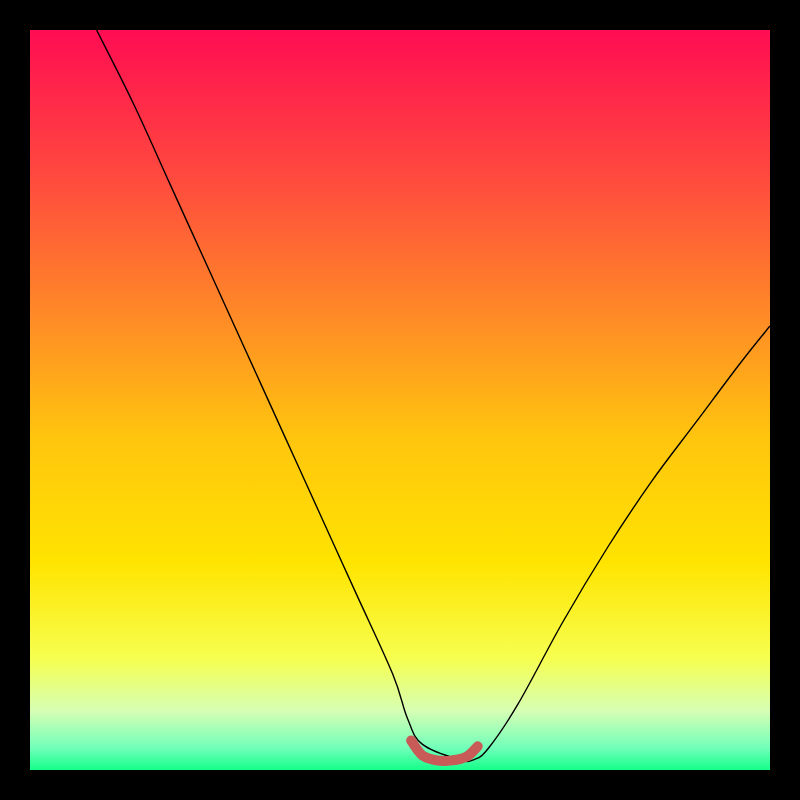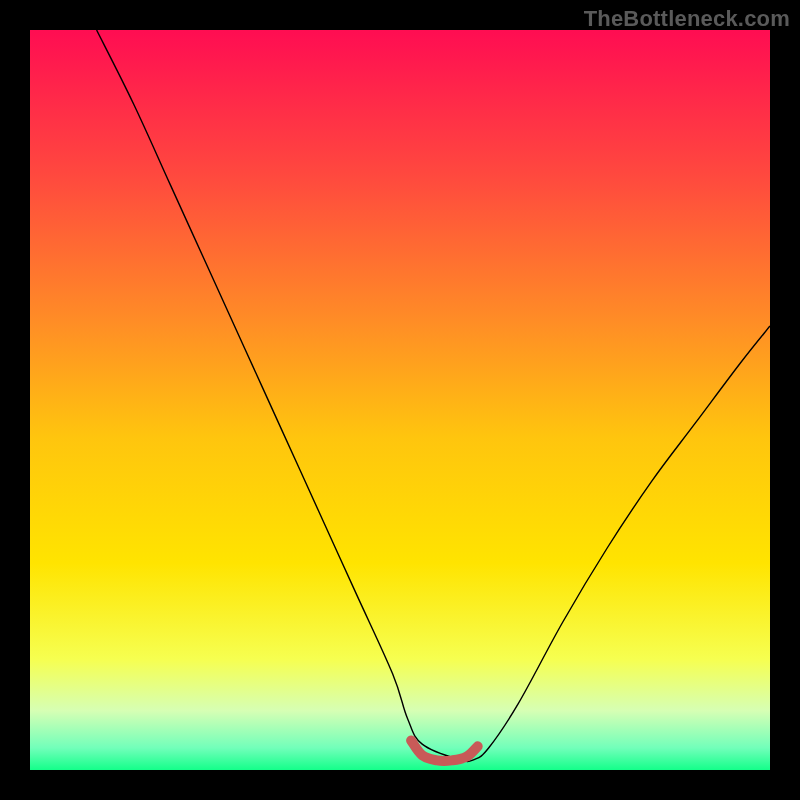--- a/index.html
+++ b/index.html
@@ -35,21 +35,20 @@
     width: 740px;
     height: 740px;
     display: block;
   }
   .gradient-rect {  }
 </style>
 </head>
 <body>
 
 <div class="stage">
-  <div class="watermark">TheBottleneck.com</div>
 
   <div class="plot-area">
     <svg id="plot-svg" viewBox="0 0 740 740" preserveAspectRatio="none">
       <defs>
         <linearGradient id="bg-grad" x1="0" y1="0" x2="0" y2="1">
             <stop offset="0.00%" stop-color="#ff0d52"></stop>
             <stop offset="20.00%" stop-color="#ff4a3e"></stop>
             <stop offset="40.00%" stop-color="#ff8f25"></stop>
             <stop offset="55.00%" stop-color="#ffc50e"></stop>
             <stop offset="72.00%" stop-color="#ffe400"></stop>

